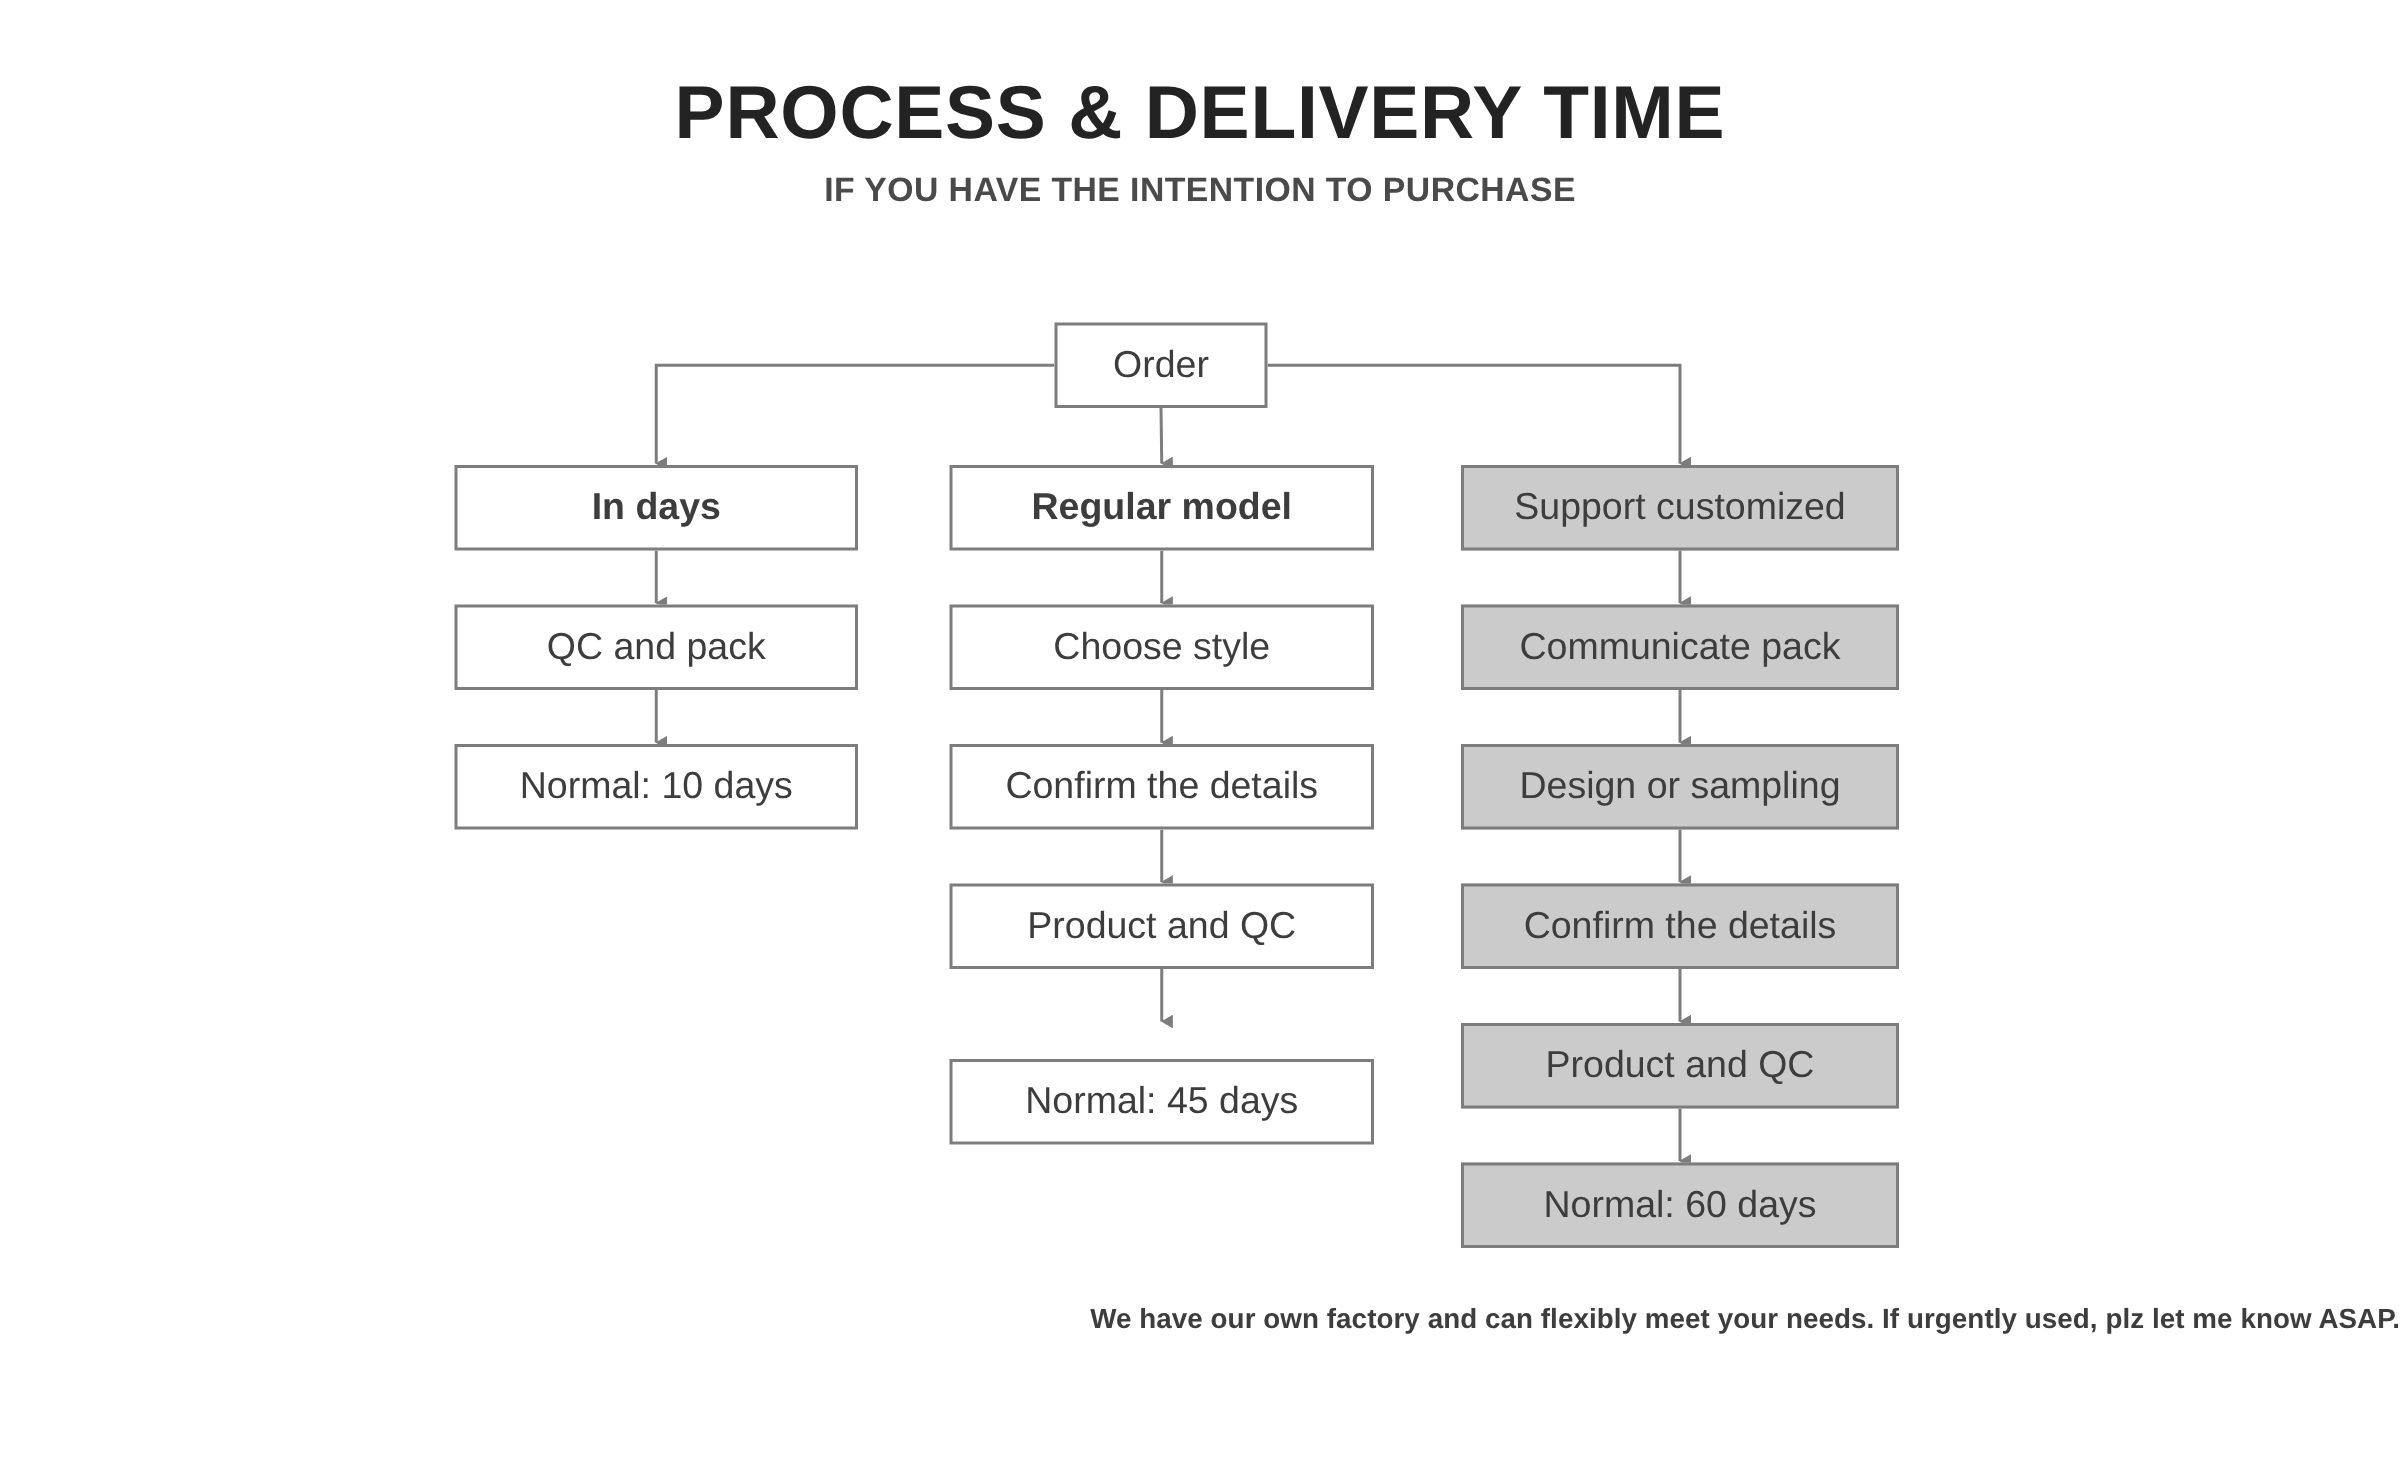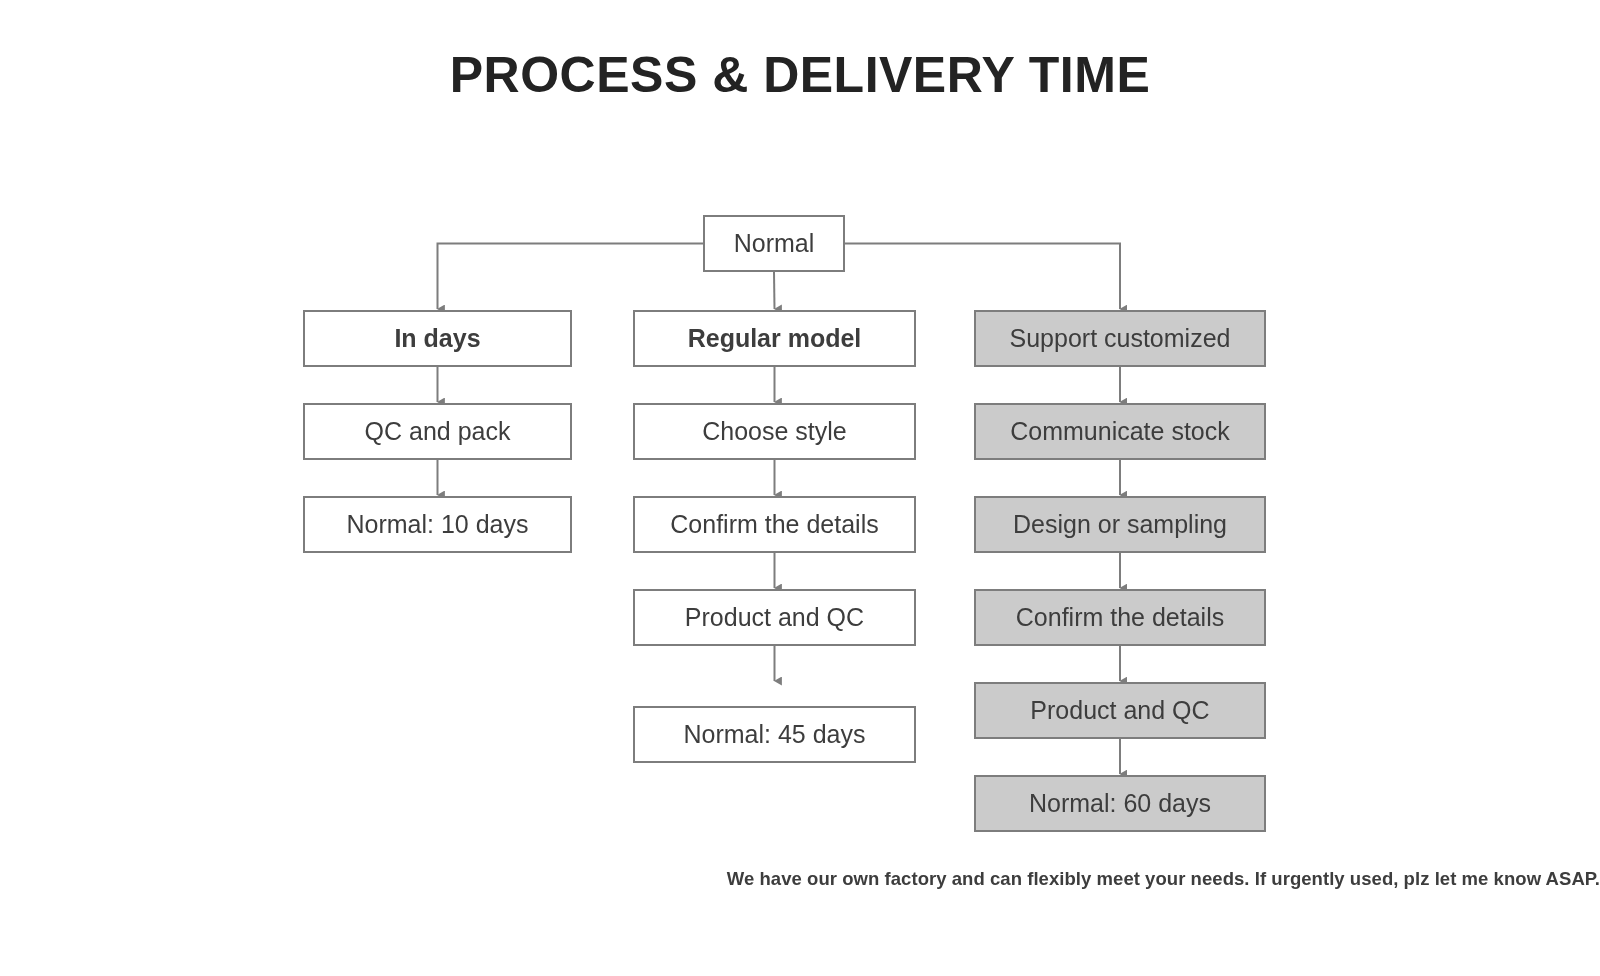--- a/index.html
+++ b/index.html
@@ -101,20 +101,21 @@
     letter-spacing: 0.05px;
   }
 </style>
 </head>
 <body>
 
 <div id="page">
 
   <div id="header">
     <h1 id="title">PROCESS &amp; DELIVERY TIME</h1>
+    <div id="subtitle">IF YOU HAVE THE INTENTION TO PURCHASE</div>
   </div>
 
   <div id="flow">
     <svg id="connectors" viewBox="0 0 1600 976" width="1600" height="976" xmlns="http://www.w3.org/2000/svg">
       <defs>
         <marker id="arrow" markerWidth="9" markerHeight="8" refX="4.5" refY="7.4" orient="auto" markerUnits="userSpaceOnUse">
           <path d="M0,0 L9,0 L4.5,8 Z" fill="#7d7d7d"></path>
         </marker>
       </defs>
       <g id="edge-layer" stroke="#7d7d7d" stroke-width="2" fill="none">
@@ -129,21 +130,21 @@
           <path d="M774.5,646 L774.5,681" marker-end="url(#arrow)" stroke-linejoin="miter"></path>
           <path d="M1120,367 L1120,402" marker-end="url(#arrow)" stroke-linejoin="miter"></path>
           <path d="M1120,460 L1120,495" marker-end="url(#arrow)" stroke-linejoin="miter"></path>
           <path d="M1120,553 L1120,588" marker-end="url(#arrow)" stroke-linejoin="miter"></path>
           <path d="M1120,646 L1120,681" marker-end="url(#arrow)" stroke-linejoin="miter"></path>
           <path d="M1120,739 L1120,774" marker-end="url(#arrow)" stroke-linejoin="miter"></path>
         </g>
     </svg>
     <div id="node-layer">
         <div class="node root" style="left: 703px; top: 215px; width: 142px; height: 57px;">
-          <span>Normal</span>
+          <span>Order</span>
         </div>
         <div class="node strong" style="left: 303px; top: 310px; width: 269px; height: 57px;">
           <span>In days</span>
         </div>
         <div class="node" style="left: 303px; top: 403px; width: 269px; height: 57px;">
           <span>QC and pack</span>
         </div>
         <div class="node" style="left: 303px; top: 496px; width: 269px; height: 57px;">
           <span>Normal: 10 days</span>
         </div>
@@ -159,21 +160,21 @@
         <div class="node" style="left: 633px; top: 589px; width: 283px; height: 57px;">
           <span>Product and QC</span>
         </div>
         <div class="node" style="left: 633px; top: 682px; width: 283px; height: 57px; margin-top: 24px;">
           <span>Normal: 45 days</span>
         </div>
         <div class="node shaded" style="left: 974px; top: 310px; width: 292px; height: 57px;">
           <span>Support customized</span>
         </div>
         <div class="node shaded" style="left: 974px; top: 403px; width: 292px; height: 57px;">
-          <span>Communicate stock</span>
+          <span>Communicate pack</span>
         </div>
         <div class="node shaded" style="left: 974px; top: 496px; width: 292px; height: 57px;">
           <span>Design or sampling</span>
         </div>
         <div class="node shaded" style="left: 974px; top: 589px; width: 292px; height: 57px;">
           <span>Confirm the details</span>
         </div>
         <div class="node shaded" style="left: 974px; top: 682px; width: 292px; height: 57px;">
           <span>Product and QC</span>
         </div>

